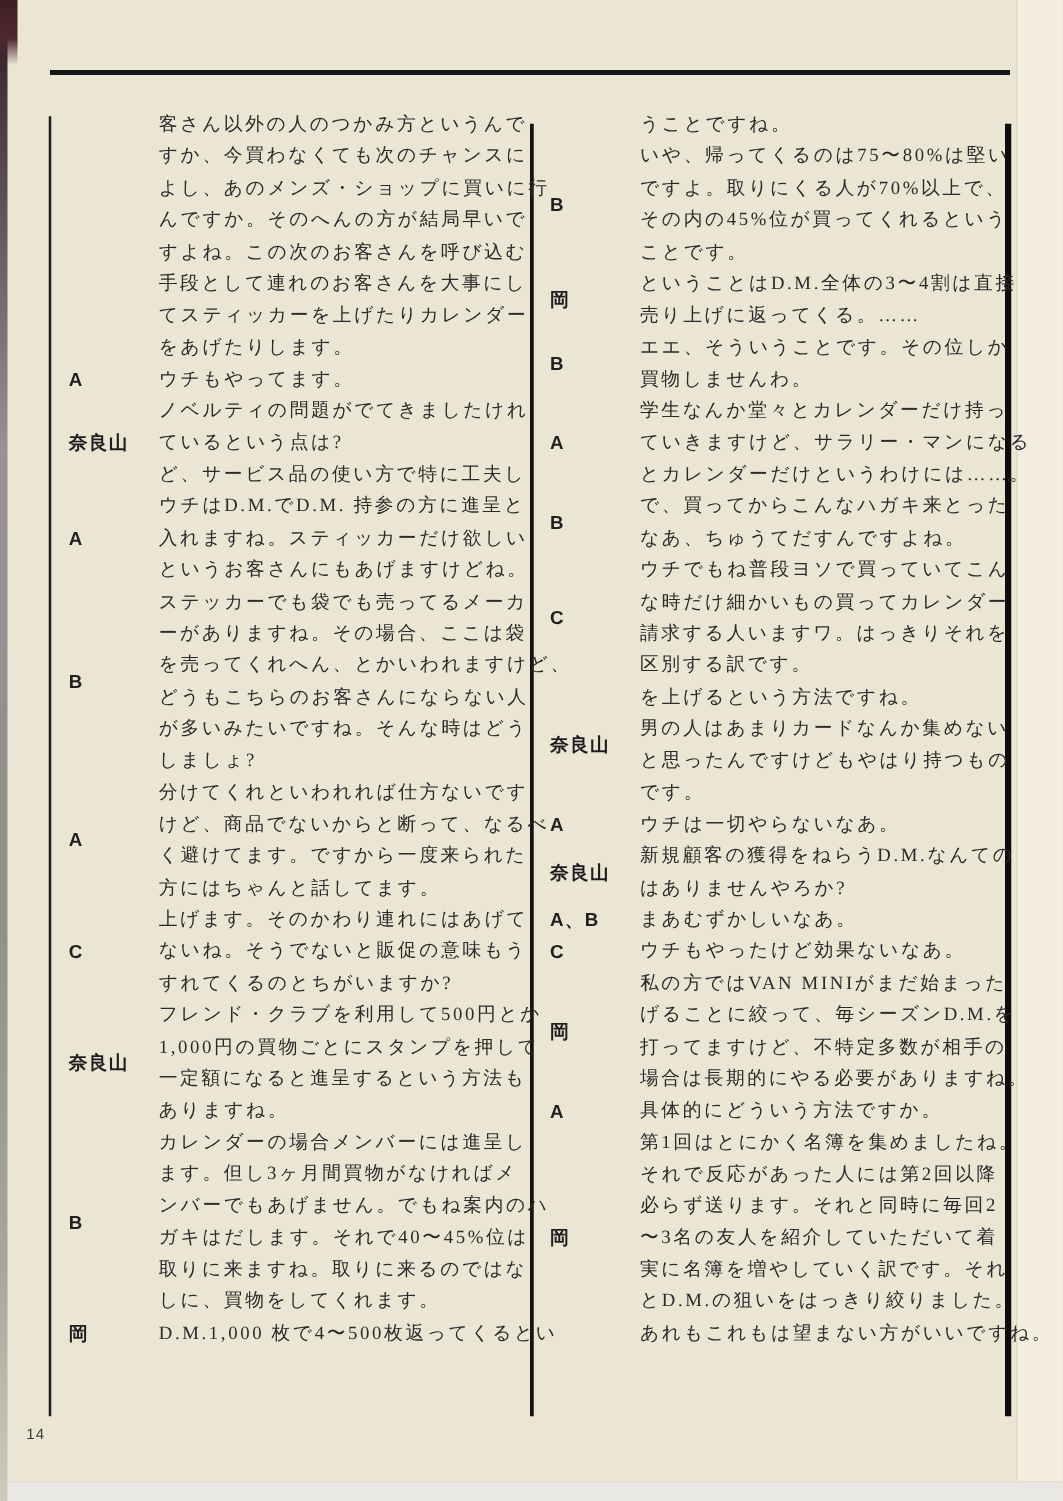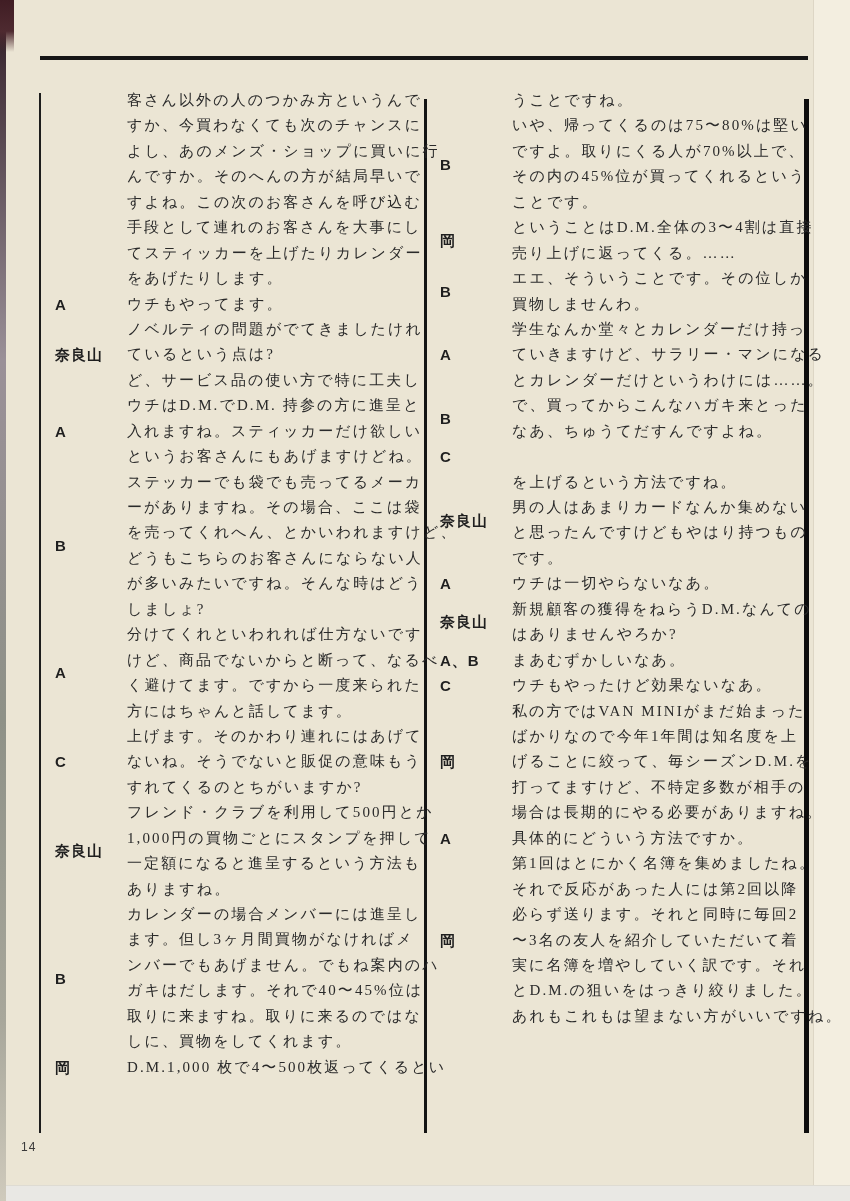--- a/index.html
+++ b/index.html
@@ -211,20 +211,26 @@
     </div>
     <div class="block">
       <span class="speaker">B</span>
       <div class="lines">
         <div class="line">で、買ってからこんなハガキ来とった</div>
         <div class="line">なあ、ちゅうてだすんですよね。</div>
       </div>
     </div>
     <div class="block">
       <span class="speaker">C</span>
+      <div class="lines">
+        <div class="line">ウチでもね普段ヨソで買っていてこん</div>
+        <div class="line">な時だけ細かいもの買ってカレンダー</div>
+        <div class="line">請求する人いますワ。はっきりそれを</div>
+        <div class="line">区別する訳です。</div>
+      </div>
     </div>
     <div class="block">
       <span class="speaker">奈良山</span>
       <div class="lines">
         <div class="line">を上げるという方法ですね。</div>
         <div class="line">男の人はあまりカードなんか集めない</div>
         <div class="line">と思ったんですけどもやはり持つもの</div>
         <div class="line">です。</div>
       </div>
     </div>
@@ -250,21 +256,20 @@
     <div class="block">
       <span class="speaker">C</span>
       <div class="lines">
         <div class="line">ウチもやったけど効果ないなあ。</div>
       </div>
     </div>
     <div class="block">
       <span class="speaker">岡</span>
       <div class="lines">
         <div class="line">私の方ではVAN MINIがまだ始まった</div>
-        <div class="line">ばかりなので今年1年間は知名度を上</div>
         <div class="line">げることに絞って、毎シーズンD.M.を</div>
         <div class="line">打ってますけど、不特定多数が相手の</div>
         <div class="line">場合は長期的にやる必要がありますね。</div>
       </div>
     </div>
     <div class="block">
       <span class="speaker">A</span>
       <div class="lines">
         <div class="line">具体的にどういう方法ですか。</div>
       </div>

